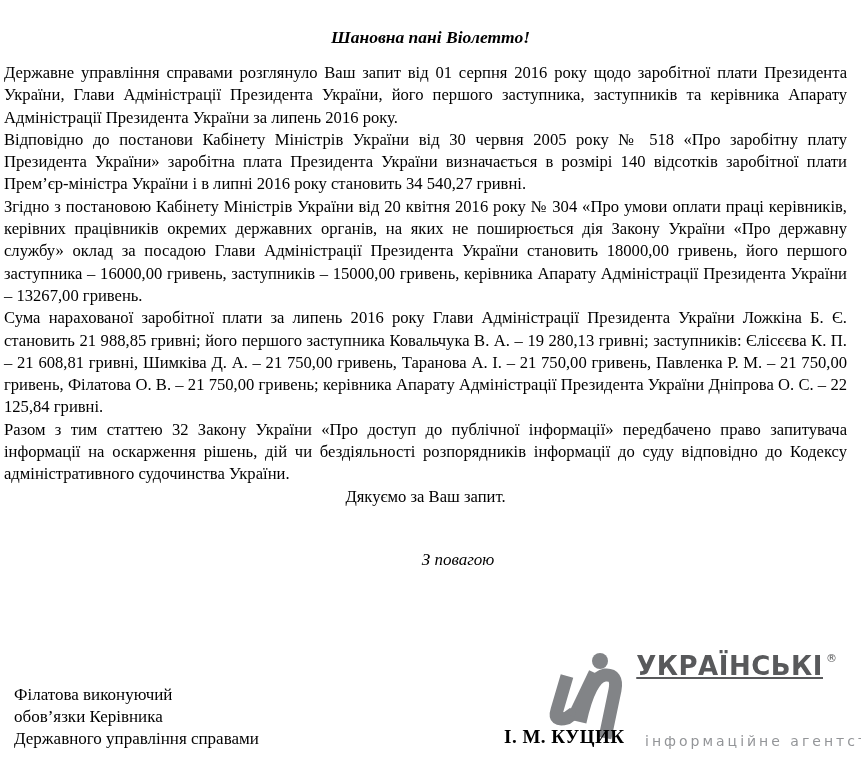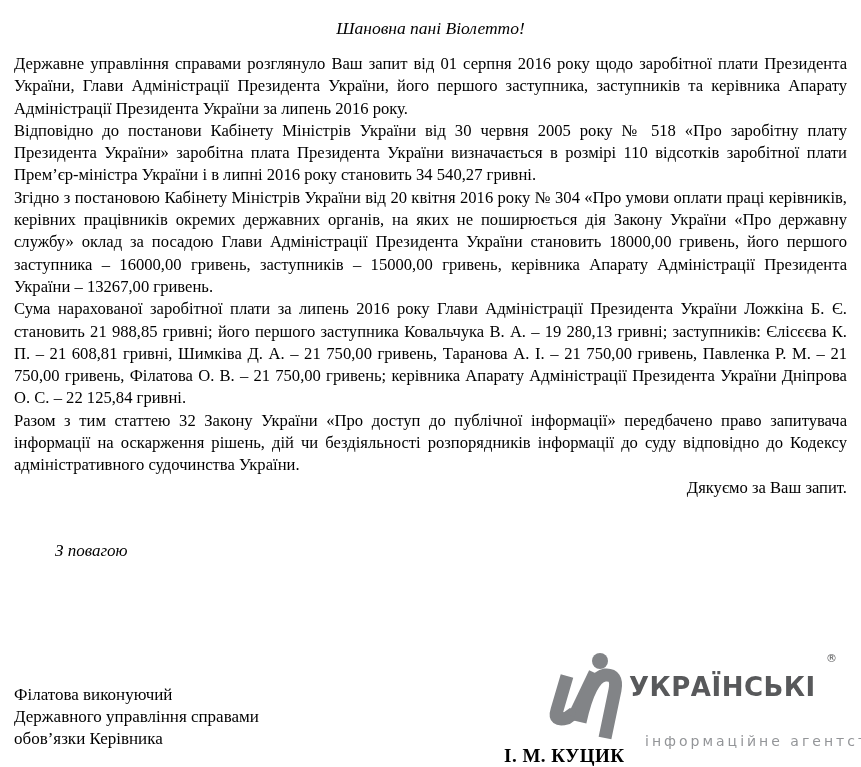--- a/index.html
+++ b/index.html
@@ -6,71 +6,71 @@
   .page {
     position: relative;
     width: 861px;
     height: 767px;
     background: #ffffff;
     font-family: "Liberation Serif", serif;
     color: #000000;
     overflow: hidden;
   }
   .title {
-    padding-top: 18px;
+    padding-top: 27px;
     text-align: center;
     font-size: 17.5px;
-    font-weight: normal;
+    font-weight: bold;
     font-style: italic;
   }
-  .content { margin: 14px 14px 0 14px; }
+  .content { margin: 14px 14px 0 4px; }
   .content p {
     margin: 0;
     font-size: 16.6px;
     line-height: 22.3px;
     text-align: justify;
   }
   .content p.bold { font-weight: bold; }
-  .content p.no-justify { text-align: right; }
+  .content p.no-justify { text-align: center; }
   .regards {
     margin: 42px 0 0 55px;
     font-style: italic;
     font-size: 17px;
+    text-align: center;
   }
   .sig-block {
     position: absolute;
     left: 14px;
     top: 684px;
     font-size: 17px;
     line-height: 22px;
   }
   .sig-name {
     position: absolute;
     left: 504px;
     top: 726px;
     font-size: 19px;
     font-weight: bold;
     letter-spacing: 0.5px;
     z-index: 3;
-    margin-top: 19px;
   }
   .logo {
     position: absolute;
     left: 537px;
     top: 648px;
     width: 312px;
     height: 108px;
     z-index: 1;
   }
   .logo .mark { position: absolute; left: 0; top: 4px; }
   .logo-sans { font-family: "DejaVu Sans", "Liberation Sans", sans-serif; }
   .logo-line1 {
-    position: absolute; top: 24px; left: 92px; width: 194px;
-    font-weight: bold; font-size: 26px;
-    color: #58595b; letter-spacing: 0.5px; white-space: nowrap;
+    position: absolute; top: 3px; left: 92px; width: 194px;
+    text-align: right; font-weight: bold; font-size: 26px;
+    color: #58595b; letter-spacing: 0.5px; white-space: nowrap; text-decoration: underline;
   }
   .logo-reg {
     position: absolute; top: 4px; left: 289px;
     font-size: 11px; color: #58595b;
   }
   .logo-line2 {
     position: absolute; top: 44px; left: 92px; width: 194px;
     text-align: right; font-weight: bold; font-size: 30px;
     color: #58595b; letter-spacing: 0.5px; white-space: nowrap;
   }
@@ -82,33 +82,33 @@
 </style>
 </head>
 <body>
 
 <div class="page">
 
   <div class="title">Шановна пані Віолетто!</div>
 
   <div class="content">
     <p>Державне управління справами розглянуло Ваш запит від 01 серпня 2016 року щодо заробітної плати Президента України, Глави Адміністрації Президента України, його першого заступника, заступників та керівника Апарату Адміністрації Президента України за липень 2016 року.</p>
-    <p>Відповідно до постанови Кабінету Міністрів України від 30 червня 2005 року № 518 «Про заробітну плату Президента України» заробітна плата Президента України визначається в розмірі 110 відсотків заробітної плати Прем’єр-міністра України і в липні 2016 року становить 34 540,27 гривні.</p>
+    <p>Відповідно до постанови Кабінету Міністрів України від 30 червня 2005 року № 518 «Про заробітну плату Президента України» заробітна плата Президента України визначається в розмірі 140 відсотків заробітної плати Прем’єр-міністра України і в липні 2016 року становить 34 540,27 гривні.</p>
     <p>Згідно з постановою Кабінету Міністрів України від 20 квітня 2016 року № 304 «Про умови оплати праці керівників, керівних працівників окремих державних органів, на яких не поширюється дія Закону України «Про державну службу» оклад за посадою Глави Адміністрації Президента України становить 18000,00 гривень, його першого заступника – 16000,00 гривень, заступників – 15000,00 гривень, керівника Апарату Адміністрації Президента України – 13267,00 гривень.</p>
     <p>Сума нарахованої заробітної плати за липень 2016 року Глави Адміністрації Президента України Ложкіна Б. Є. становить 21 988,85 гривні; його першого заступника Ковальчука В. А. – 19 280,13 гривні; заступників: Єлісєєва К. П. – 21 608,81 гривні, Шимківа Д. А. – 21 750,00 гривень, Таранова А. І. – 21 750,00 гривень, Павленка Р. М. – 21 750,00 гривень, Філатова О. В. – 21 750,00 гривень; керівника Апарату Адміністрації Президента України Дніпрова О. С. – 22 125,84 гривні.</p>
     <p>Разом з тим статтею 32 Закону України «Про доступ до публічної інформації» передбачено право запитувача інформації на оскарження рішень, дій чи бездіяльності розпорядників інформації до суду відповідно до Кодексу адміністративного судочинства України.</p>
     <p class="no-justify">Дякуємо за Ваш запит.</p>
   </div>
 
   <div class="regards">З повагою</div>
 
   <div class="sig-block">
     <div>Філатова виконуючий</div>
+    <div>обов’язки Керівника</div>
     <div>Державного управління справами</div>
-    <div>обов’язки Керівника</div>
   </div>
 
   <div class="logo">
     <svg class="mark" width="95" height="92" viewBox="0 0 95 92" aria-hidden="true">
       <g fill="none" stroke="#828487" stroke-width="13">
         <path d="M30 24 L20 58 Q16 70 30 66 L37 61"></path>
         <path d="M58 21 L37 65"></path>
         <path d="M43 70 Q53 25 68 23 Q81 22 78 38 L68 86"></path>
       </g>
       <circle cx="63" cy="9" r="8" fill="#828487"></circle>

